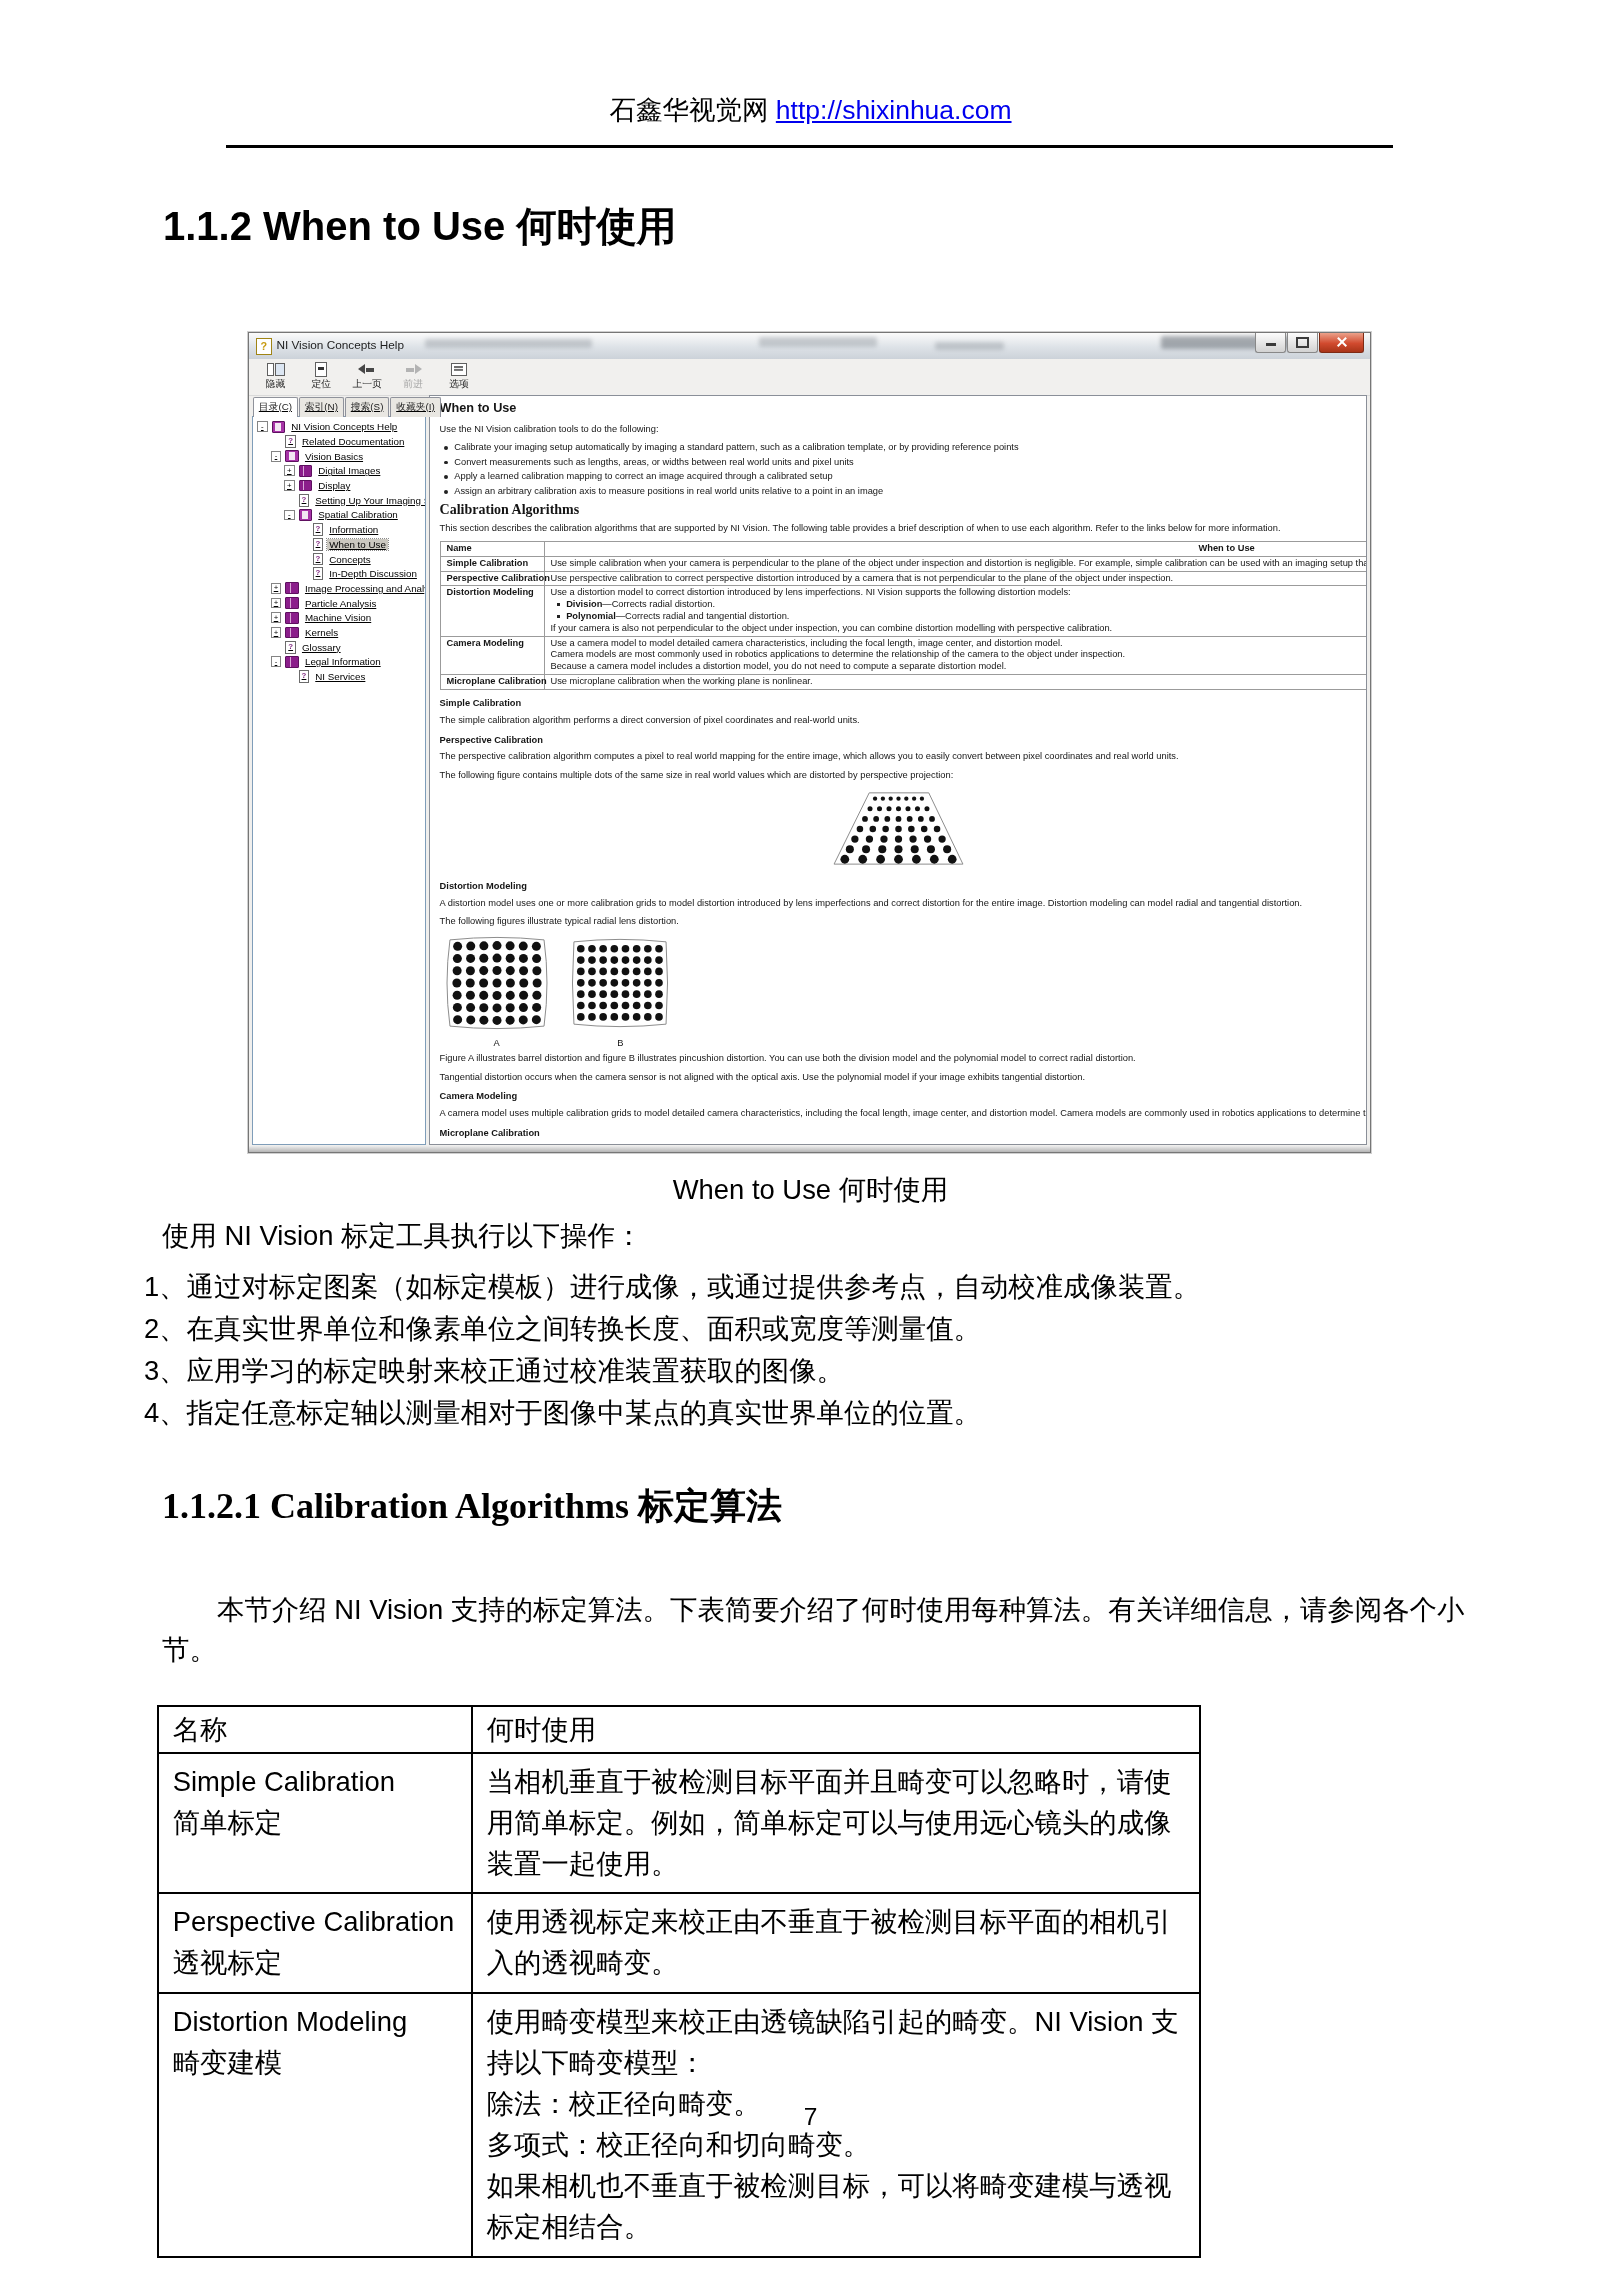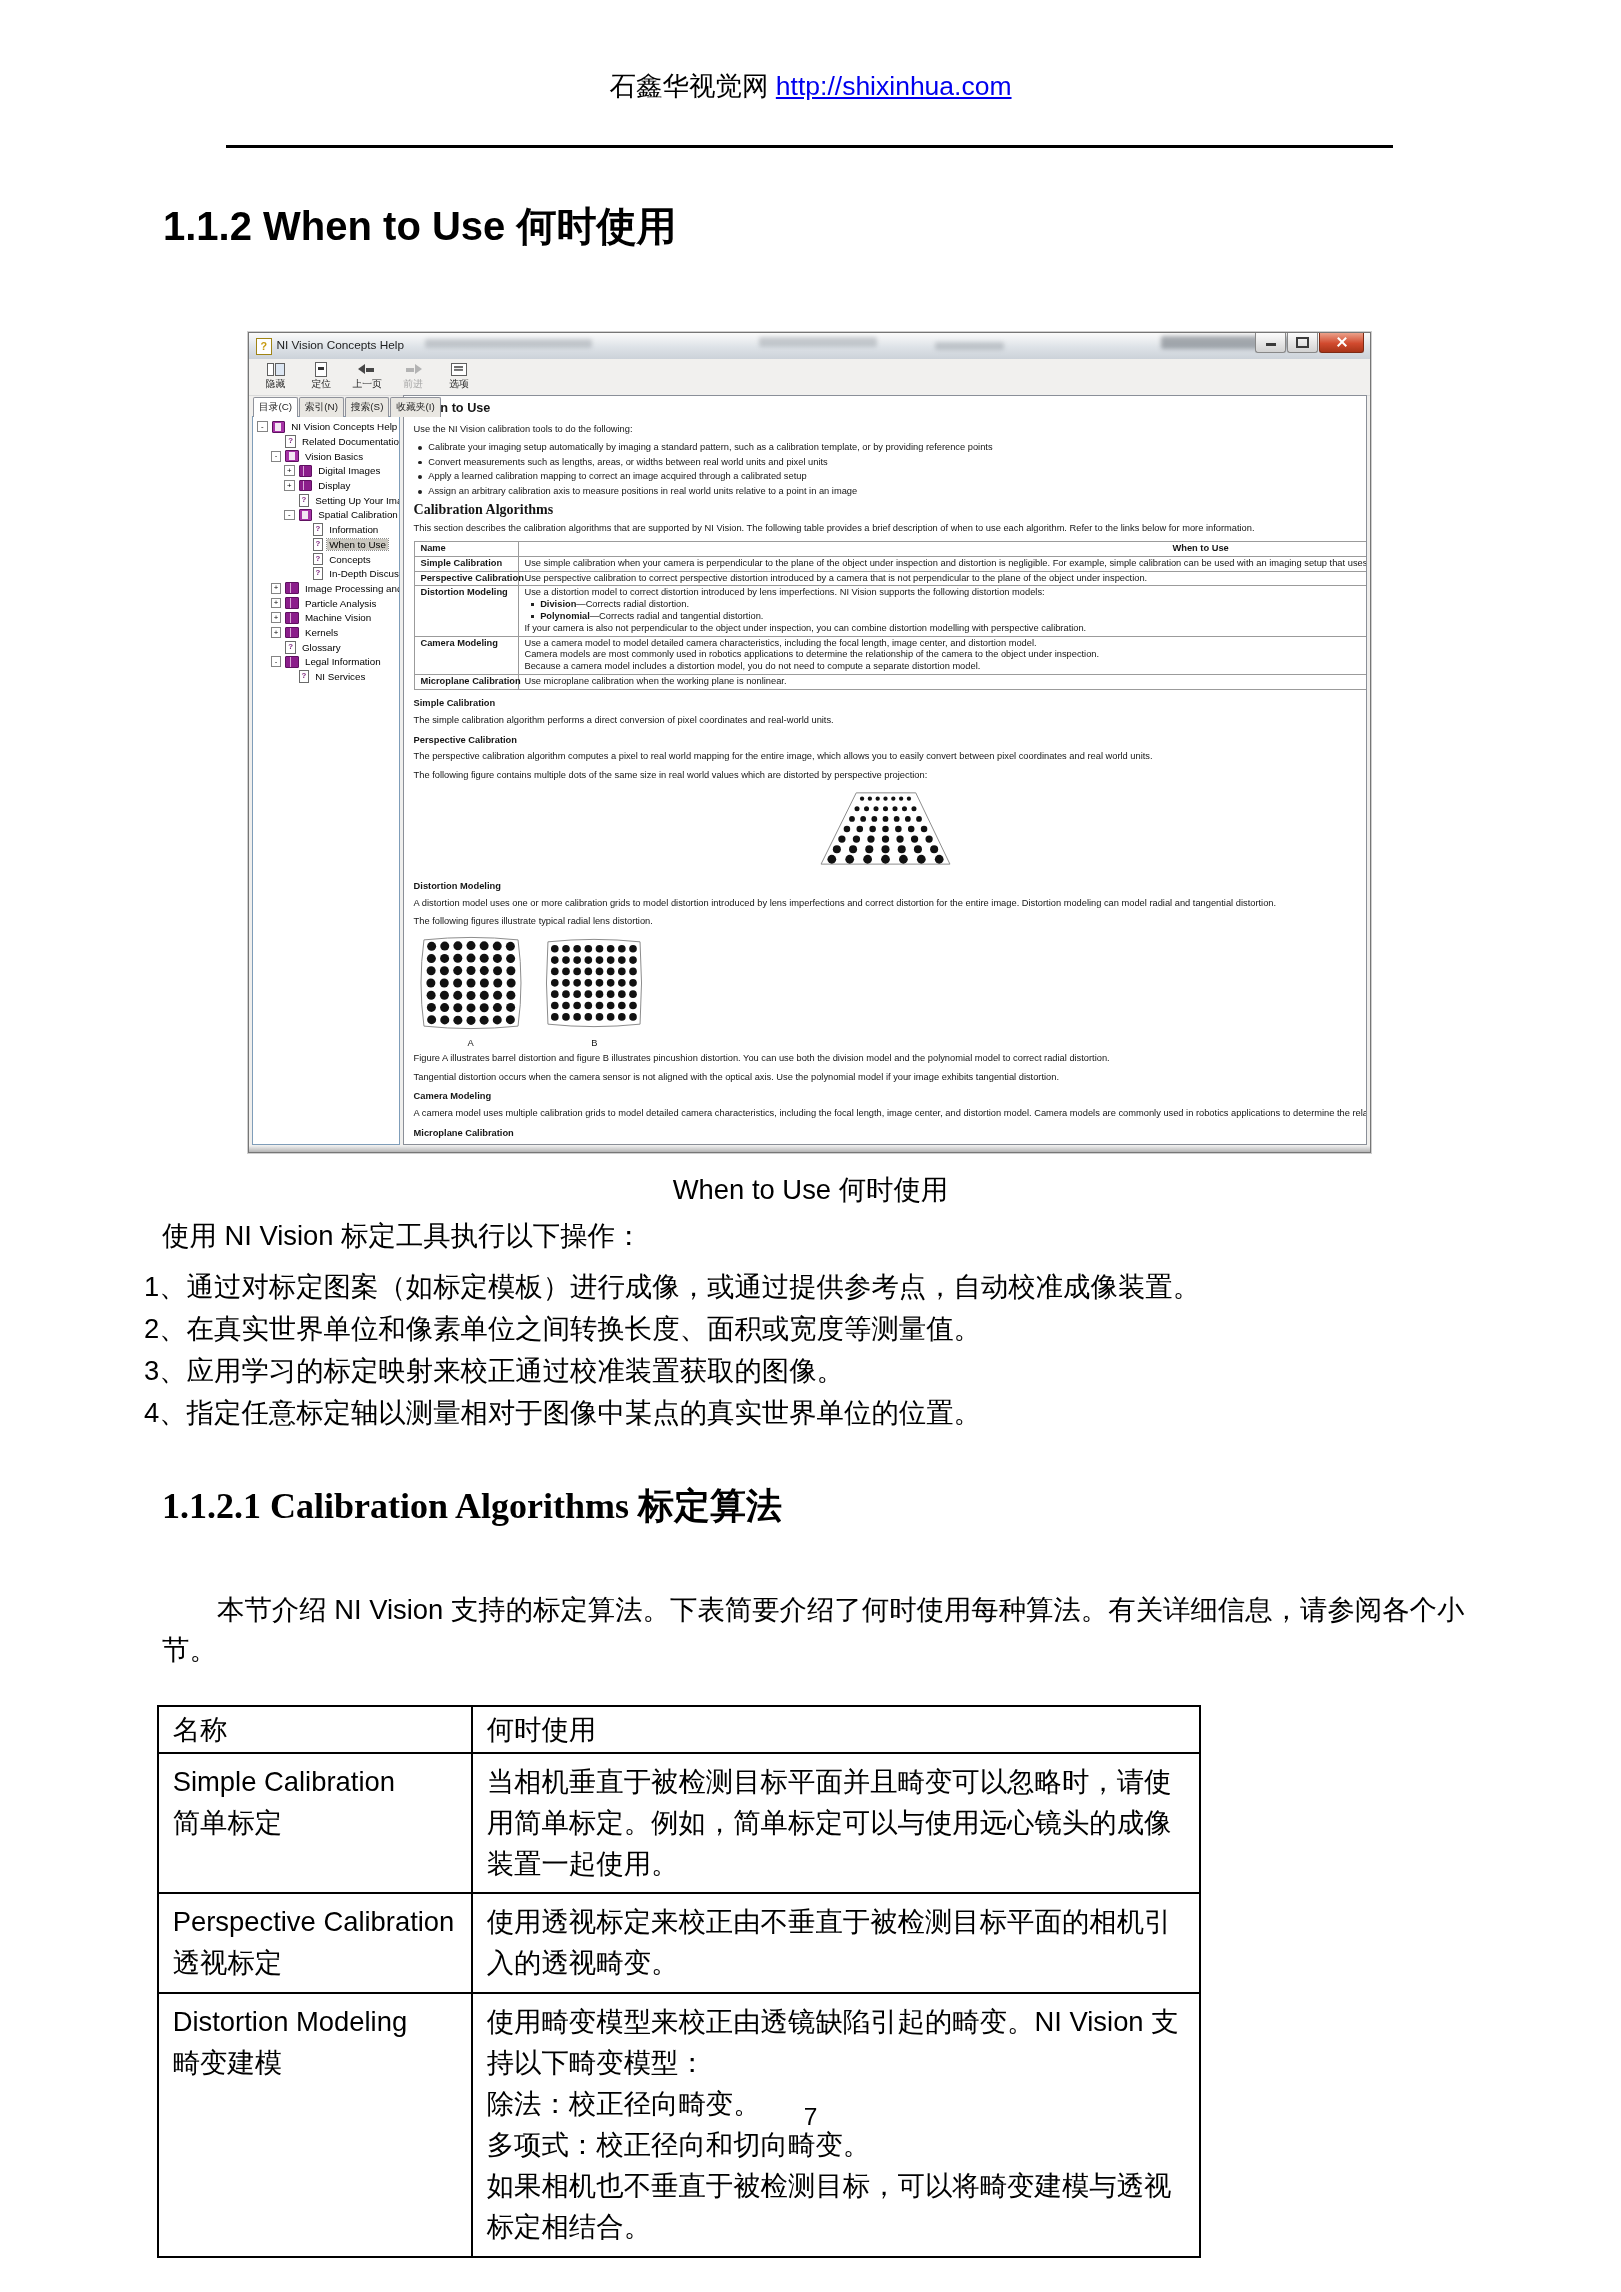--- a/index.html
+++ b/index.html
@@ -1,20 +1,20 @@
 <!DOCTYPE html>
 <html><head>
 <meta charset="utf-8">
 <style>
   html,body{margin:0;padding:0;background:#888;}
   .page{position:relative;width:1621px;height:2293px;background:#fff;overflow:hidden;
         font-family:"Liberation Sans",sans-serif;color:#000;}
 
   
-  .doc-header{position:absolute;top:68px;left:0;width:100%;text-align:center;font-size:26.5px;}
+  .doc-header{position:absolute;top:92px;left:0;width:100%;text-align:center;font-size:26.5px;}
   .doc-header a{color:#0000ee;text-decoration:underline;}
   .header-rule{position:absolute;left:226px;right:228px;top:145px;border-top:3.9px solid #000;}
 
   .h1{position:absolute;left:163px;top:199px;margin:0;font-size:40px;font-weight:bold;}
 
   
   .win{position:absolute;left:248px;top:332px;width:1121px;height:819px;background:#f0efed;
        border:1px solid #767676;box-shadow:0 0 0 1px #cfcfcf;font-family:"Liberation Sans",sans-serif;}
   .titlebar{position:absolute;top:0;left:0;right:0;height:25.5px;overflow:hidden;
             background:linear-gradient(#fbfbfb,#dde2e7 55%,#ccd2d9);border-bottom:1px solid #b7bcc1;}
@@ -44,21 +44,21 @@
   .tb-locate-icon::before{content:"";position:absolute;left:3.9px;top:0;width:9.8px;height:12.7px;background:#fff;border:1px solid #5f5f5f;}
   .tb-locate-icon::after{content:"";position:absolute;left:6.9px;top:4.9px;width:5.9px;height:2.9px;background:#333;}
   .tb-back-icon::before{content:"";position:absolute;left:1px;top:2px;border-top:5.9px solid transparent;border-bottom:5.9px solid transparent;border-right:7.8px solid #474747;}
   .tb-back-icon::after{content:"";position:absolute;left:8.8px;top:5.9px;width:7.8px;height:3.9px;background:#474747;}
   .tb-forward-icon::before{content:"";position:absolute;right:1px;top:2px;border-top:5.9px solid transparent;border-bottom:5.9px solid transparent;border-left:7.8px solid #b3b3b3;}
   .tb-forward-icon::after{content:"";position:absolute;left:2.9px;top:5.9px;width:7.8px;height:3.9px;background:#b3b3b3;}
   .tb-options-icon::before{content:"";position:absolute;left:2px;top:1px;width:13.7px;height:10.8px;border:1px solid #5f5f5f;background:#fff;}
   .tb-options-icon::after{content:"";position:absolute;left:4.9px;top:3.9px;width:8.8px;height:2px;background:#6f6f6f;box-shadow:0 2.9px 0 #6f6f6f;}
 
   .main{position:absolute;top:62px;left:2.9px;right:2.9px;bottom:6.9px;display:flex;}
-  .leftpane{width:148px;flex:none;display:flex;flex-direction:column;padding-top:2px;}
+  .leftpane{width:174px;flex:none;display:flex;flex-direction:column;padding-top:2px;text-decoration:underline;}
   .tabs{display:flex;height:19.6px;font-size:9.8px;position:relative;z-index:2;padding-left:1px;}
   .tab{padding:2.9px 4.9px 0;border:1px solid #8f929b;border-bottom:none;background:#e9e7e2;
        border-radius:2px 2px 0 0;margin-right:1px;white-space:nowrap;color:#222;}
   .tab.active{background:#fff;}
   .treebox{flex:1;border:1px solid #7f9db9;background:#fff;overflow:hidden;padding:2.9px 0 0 2px;margin-top:-1px;}
   .tree-item{display:flex;align-items:center;height:14.7px;font-size:9.8px;white-space:nowrap;}
   .lvl0{padding-left:2px;} .lvl1{padding-left:15.7px;} .lvl2{padding-left:29px;} .lvl3{padding-left:43px;}
   .exp{width:8.8px;height:8.8px;flex:none;border:1px solid #848484;background:#fff;margin-right:3.9px;
        display:flex;align-items:center;justify-content:center;font:7.8px/1 "Liberation Sans",sans-serif;color:#000;}
   .exp.none{visibility:hidden;}

